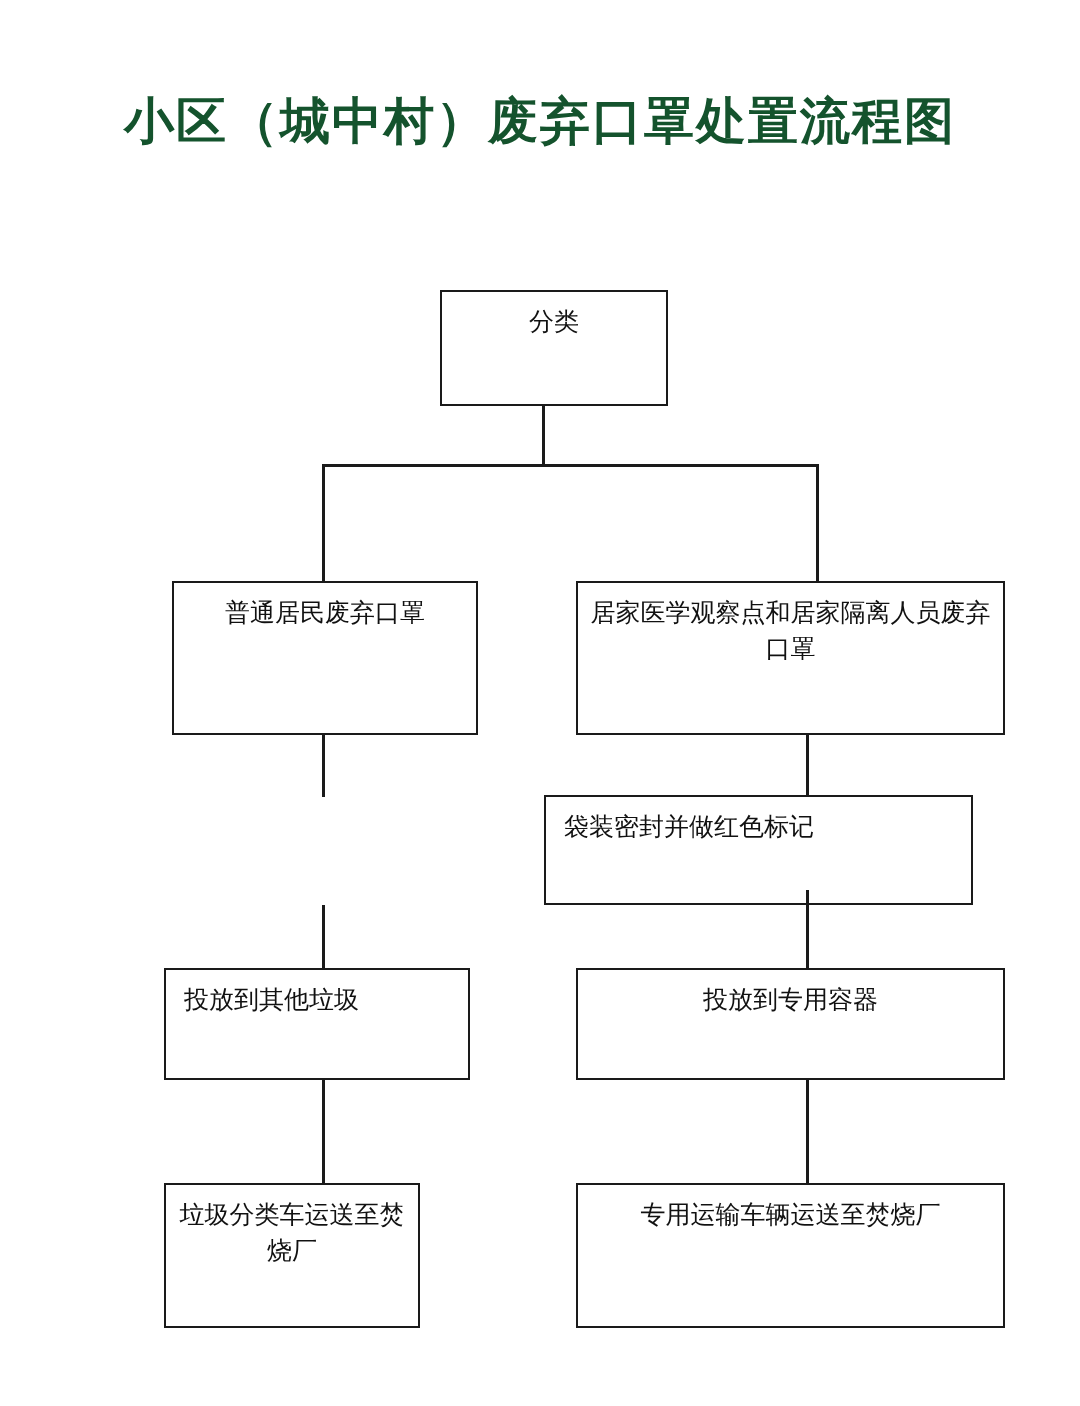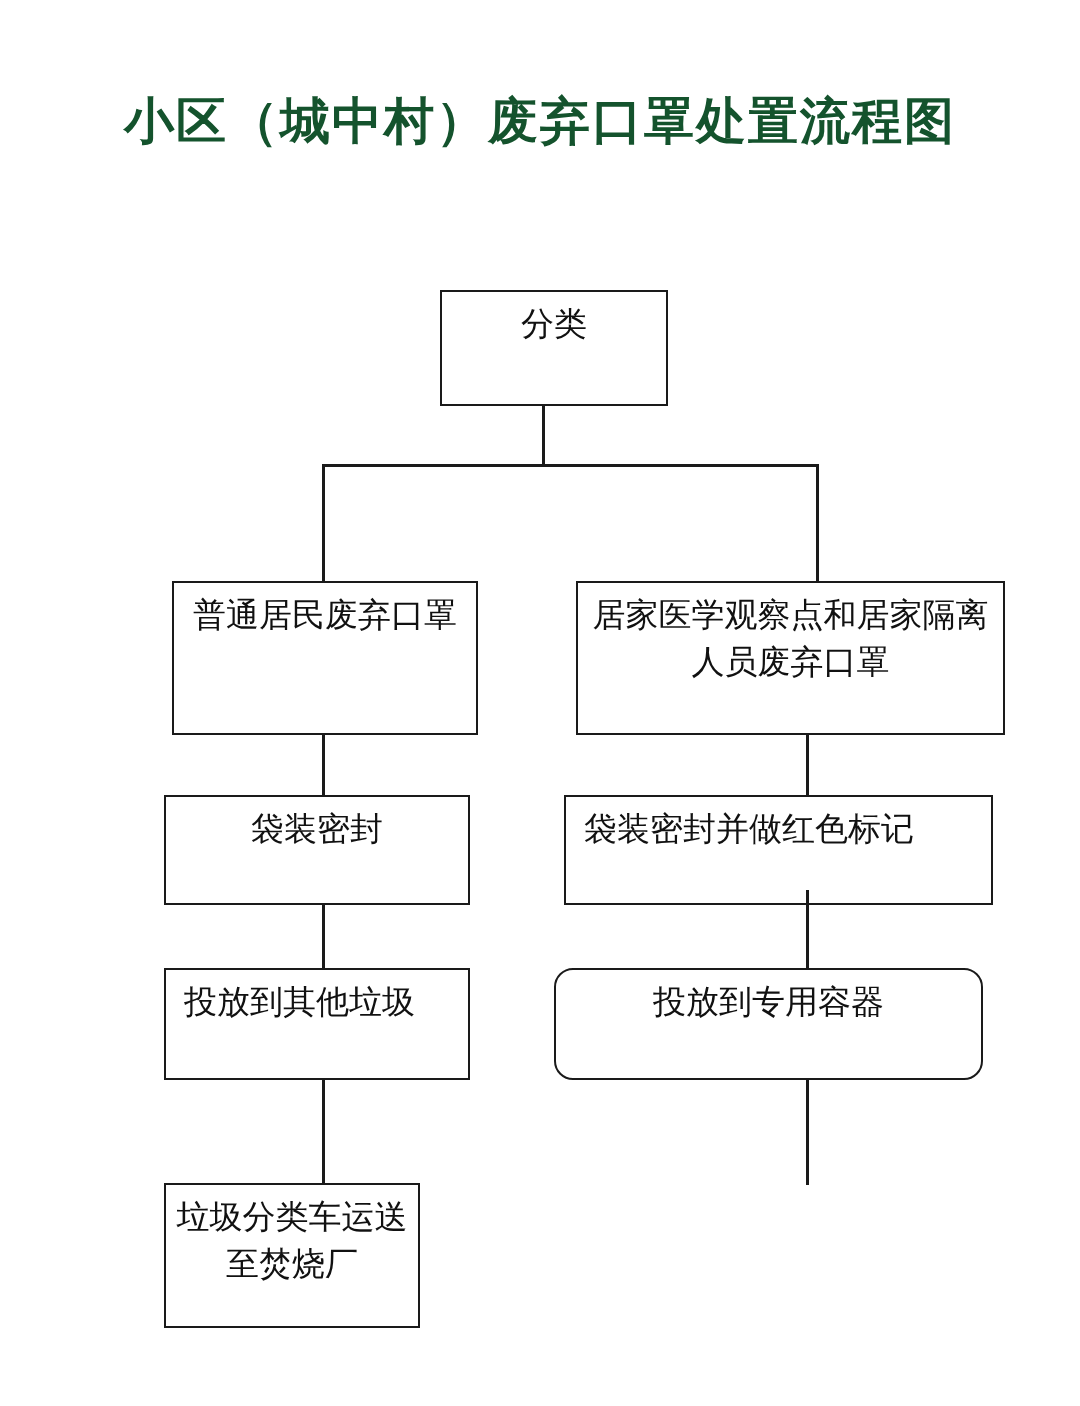--- a/index.html
+++ b/index.html
@@ -42,25 +42,24 @@
     position: absolute;
     box-sizing: border-box;
     border: 2.5px solid #1a1a1a;
     background: #ffffff;
   }
   .node .node-text {
     position: absolute;
     left: 10px;
     right: 10px;
     top: 12px;
-    font-size: 33px;
+    font-size: 25px;
     line-height: 1.42;
     color: #111111;
     white-space: pre-line;
-    font-family: Liberation Mono, monospace;
   }
   .node.center .node-text { text-align: center; }
   .node.leftalign .node-text { text-align: left; padding-left: 8px; }
 
   
   .vline {
     position: absolute;
     width: 3px;
     background: #1a1a1a;
   }
@@ -87,48 +86,48 @@
 
   <div class="vline" style="left:322px; top:464px; height:119px;"></div>
   <div class="vline" style="left:816px; top:464px; height:119px;"></div>
 
   <div class="node center" style="left:164px; top:581px; width:306px; height:154px;margin-left:8px;">
     <div class="node-text">普通居民废弃口罩</div>
   </div>
 
   <div class="vline" style="left:322px; top:735px; height:62px;"></div>
 
-  <div class="node center" style="left:164px; top:795px; width:306px; height:110px;">
-    <div class="node-text">袋装密封</div>
-  </div>
 
   <div class="vline" style="left:322px; top:905px; height:65px;"></div>
 
   <div class="node leftalign" style="left:164px; top:968px; width:306px; height:112px;">
     <div class="node-text">投放到其他垃圾</div>
   </div>
 
   <div class="vline" style="left:322px; top:1080px; height:105px;"></div>
 
   <div class="node center" style="left:164px; top:1183px; width:256px; height:145px;">
     <div class="node-text">垃圾分类车运送至焚烧厂</div>
   </div>
 
   <div class="node center" style="left:576px; top:581px; width:429px; height:154px;">
     <div class="node-text">居家医学观察点和居家隔离人员废弃口罩</div>
   </div>
 
   <div class="vline" style="left:806px; top:735px; height:62px;"></div>
 
-  <div class="node leftalign" style="left:564px; top:795px; width:429px; height:110px;">
+  <div class="node leftalign" style="left:544px; top:795px; width:429px; height:110px;">
     <div class="node-text">袋装密封并做红色标记</div>
   </div>
 
   <div class="vline" style="left:806px; top:890px; height:80px;"></div>
 
-  <div class="node center" style="left:554px; top:968px; width:429px; height:112px;border-radius:19px;">
+  <div class="node center" style="left:576px; top:968px; width:429px; height:112px;">
     <div class="node-text">投放到专用容器</div>
   </div>
 
   <div class="vline" style="left:806px; top:1080px; height:105px;"></div>
 
+  <div class="node center" style="left:576px; top:1183px; width:429px; height:145px;">
+    <div class="node-text">专用运输车辆运送至焚烧厂</div>
+  </div>
 
 </div>
 
 </body></html>

